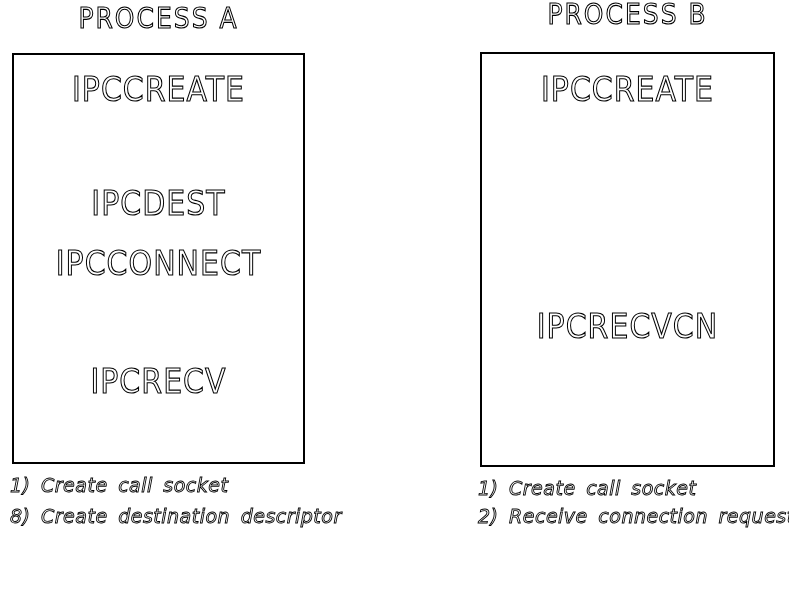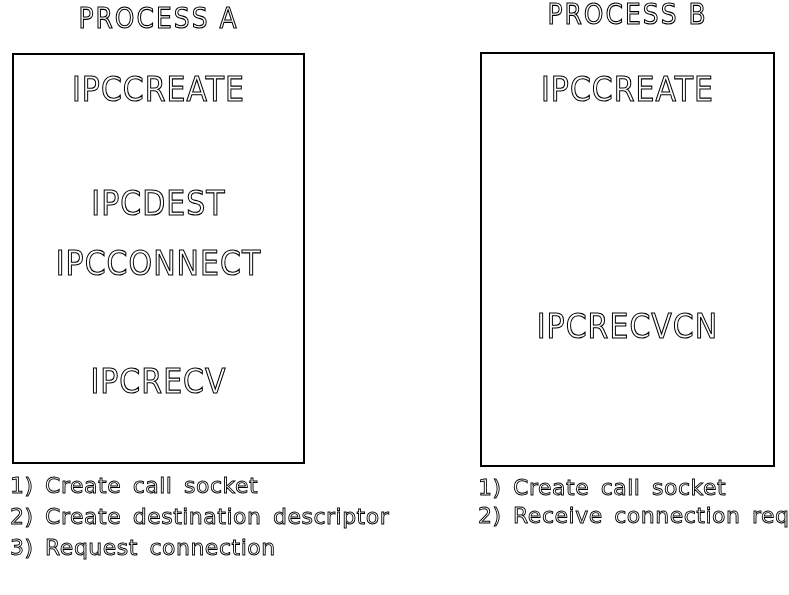--- a/index.html
+++ b/index.html
@@ -58,24 +58,25 @@
     white-space: nowrap;
   }
   .call-a0 { top: 16px; }
   .call-a1 { top: 130px; }
   .call-a2 { top: 190px; }
   .call-a3 { top: 308px; }
   .call-b0 { top: 17px; }
   .call-b1 { top: 254px; }
   .steps {
     position: absolute;
-    font-size: 22px;
+    font-size: 19px;
     letter-spacing: 0.5px;
     word-spacing: 4px;
     white-space: nowrap;
+    font-style: italic;
   }
   .steps-a { left: 10px;  top: 470px; }
   .steps-a .step { line-height: 31px; }
   .steps-b { left: 478px; top: 474px; }
   .steps-b .step { line-height: 28px; }
 </style>
 </head>
 <body>
 
 <div class="canvas">
@@ -84,22 +85,21 @@
 
   <div class="proc-box box-a">
     <div class="call call-a0 stroke">IPCCREATE</div>
     <div class="call call-a1 stroke">IPCDEST</div>
     <div class="call call-a2 stroke">IPCCONNECT</div>
     <div class="call call-a3 stroke">IPCRECV</div>
   </div>
 
   <div class="steps steps-a">
     <div class="step stroke-sm">1) Create call socket</div>
-    <div class="step stroke-sm">2) Create destination descriptor</div>
-    <div class="step stroke-sm">3) Request connection</div>
+    <div class="step stroke-sm">8) Create destination descriptor</div>
   </div>
 
   <div class="proc-title title-b stroke">PROCESS B</div>
 
   <div class="proc-box box-b">
     <div class="call call-b0 stroke">IPCCREATE</div>
     <div class="call call-b1 stroke">IPCRECVCN</div>
   </div>
 
   <div class="steps steps-b">

